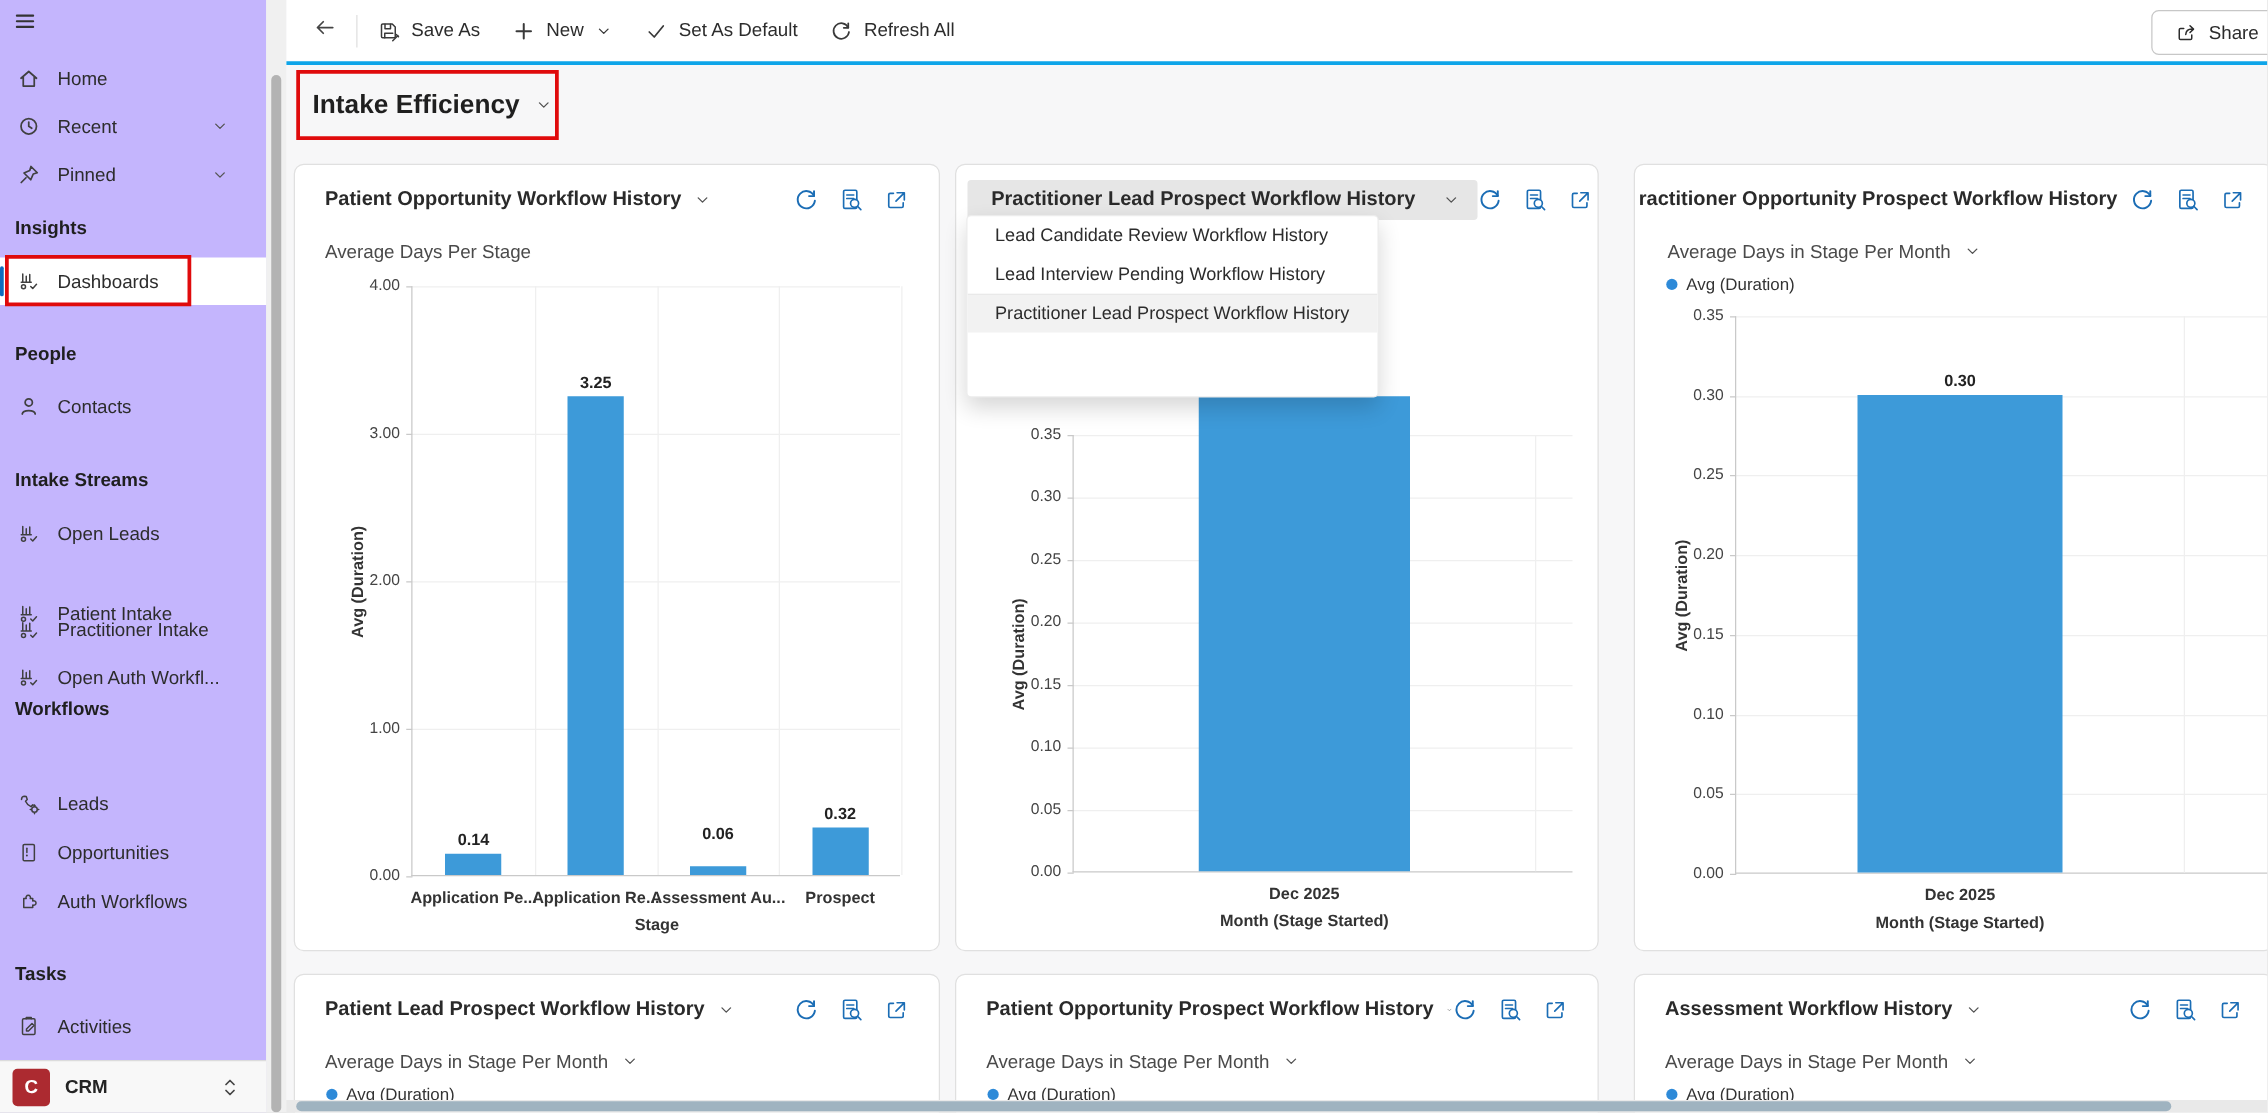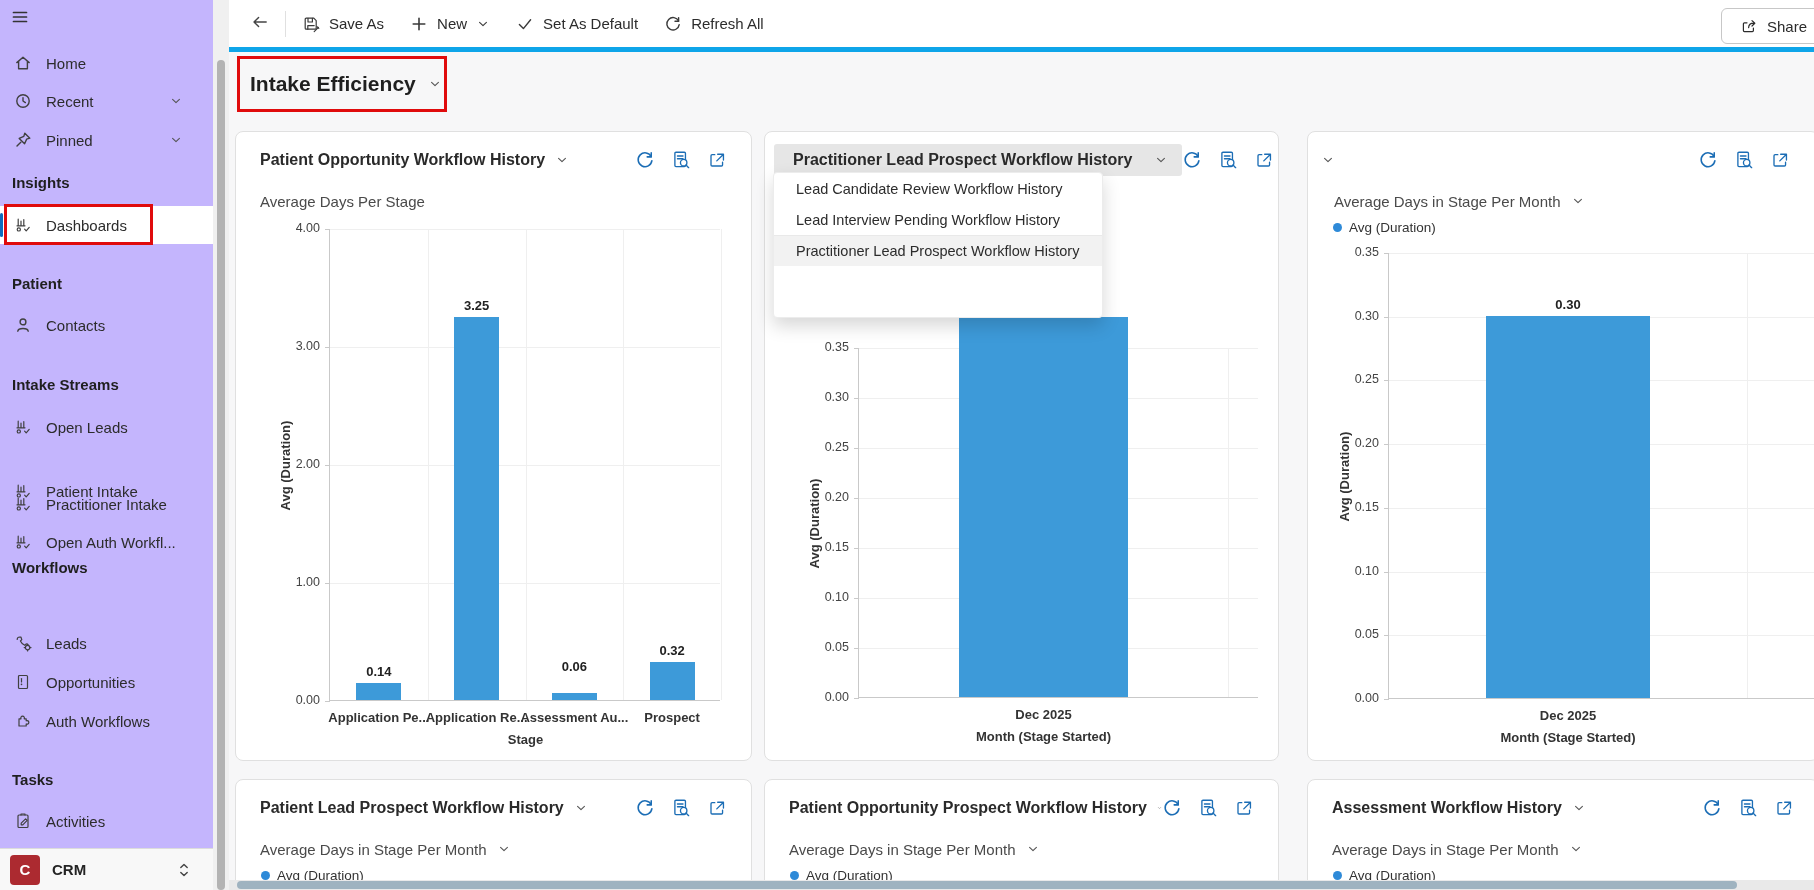--- a/index.html
+++ b/index.html
@@ -26,21 +26,21 @@
             font-size:15px;display:flex;align-items:center;justify-content:center;}
   .crm-label{font-weight:700;font-size:15px;color:#242424;}
   .sb-footer .updown{position:absolute;right:20px;color:#444;width:16px;height:16px;}
 
   
   .vscroll{position:absolute;left:213px;top:0;width:16px;height:890px;background:#f0f0f0;z-index:4;}
   .vthumb{position:absolute;left:4px;top:60px;width:8px;height:830px;background:#b3b3b3;border-radius:4px;}
 
   
   .cmdbar{position:absolute;left:229px;top:0;right:0;height:52px;background:#fff;
-          border-bottom:5px solid #0ea5e9;display:flex;align-items:center;z-index:3;}
+          border-bottom:3px solid #0ea5e9;display:flex;align-items:center;z-index:3;}
   .cmd-btn{display:flex;align-items:center;gap:9px;font-size:15px;color:#2c2c2c;cursor:pointer;white-space:nowrap;}
   .cmd-btn svg{color:#3a3a3a;}
   .back-btn{margin-left:22px;color:#444;cursor:pointer;}
   .cmd-div{width:1px;height:26px;background:#e0e0e0;margin:0 16px;}
   .plus-ic{color:var(--plus) !important;}
   .share-btn{position:absolute;right:-12px;top:8px;height:36px;display:flex;align-items:center;gap:9px;
           border:1px solid #c7c7c7;border-radius:6px;background:#fff;padding:0 18px;font-size:15px;cursor:pointer;}
   .chev{color:#555;}
 
   
@@ -299,20 +299,21 @@
         <div class="catlbl" style="left: 119.5px; top: 359px;">Dec 2025</div>
         <div class="xlbl" style="left: 0px; width: 369px; top: 381px;">Month (Stage Started)</div>
         <div class="ylbox" style="height: 350px;">
           <div class="ylbl">Avg (Duration)</div>
         </div>
       </div>
     </section>
 
   <section class="tile" id="t3" style="left:1307px;top:131px;width:512px;height:630px">
     <div class="tile-head t3-head">
+      <span class="tile-title">ractitioner Opportunity Prospect Workflow History</span>
       <span class="chev" style="display: inline-block; width: 14px; height: 14px;">
           <svg viewBox="0 0 18 18" width="100%" height="100%" fill="none" stroke="currentColor" stroke-width="1.4" stroke-linecap="round" stroke-linejoin="round">
             <path d="M4.6 6.8 9 11.2 13.4 6.8"></path>
           </svg>
         </span>
       <span class="tile-icons">
         <span class="ticon" style="display: inline-block; width: 20px; height: 20px;">
             <svg viewBox="0 0 18 18" width="100%" height="100%" fill="none" stroke="currentColor" stroke-width="1.4" stroke-linecap="round" stroke-linejoin="round">
               <path d="M14.6 6A6.2 6.2 0 1 0 15.2 9.6"></path>
               <path d="M14.6 2.6V6.2H11"></path>
@@ -569,21 +570,21 @@
         <div class="nav-item selected" style="top: 206px;">
           <span class="nav-ic">
             <svg viewBox="0 0 18 18" width="100%" height="100%" fill="none" stroke="currentColor" stroke-width="1.2" stroke-linecap="round" stroke-linejoin="round">
               <path d="M4.2 3.2V9.8M7 5V9.8M9.8 3.6V9.8M3 9.8H11"></path>
               <path d="M10.6 13.2l1.6 1.6 3-3.4"></path>
               <circle cx="4.8" cy="13.4" r="1.6"></circle>
             </svg>
           </span>
           <span class="nav-lbl">Dashboards</span>
         </div>
-        <div class="nav-header" style="top: 264px;">Patient</div>
+        <div class="nav-header" style="top: 264px;">People</div>
         <div class="nav-item" style="top: 306px;">
           <span class="nav-ic">
             <svg viewBox="0 0 18 18" width="100%" height="100%" fill="none" stroke="currentColor" stroke-width="1.4" stroke-linecap="round" stroke-linejoin="round">
               <circle cx="9" cy="5.9" r="2.9"></circle>
               <path d="M3.8 15.2C4.4 11.6 13.6 11.6 14.2 15.2"></path>
             </svg>
           </span>
           <span class="nav-lbl">Contacts</span>
         </div>
         <div class="nav-header" style="top: 365px;">Intake Streams</div>

